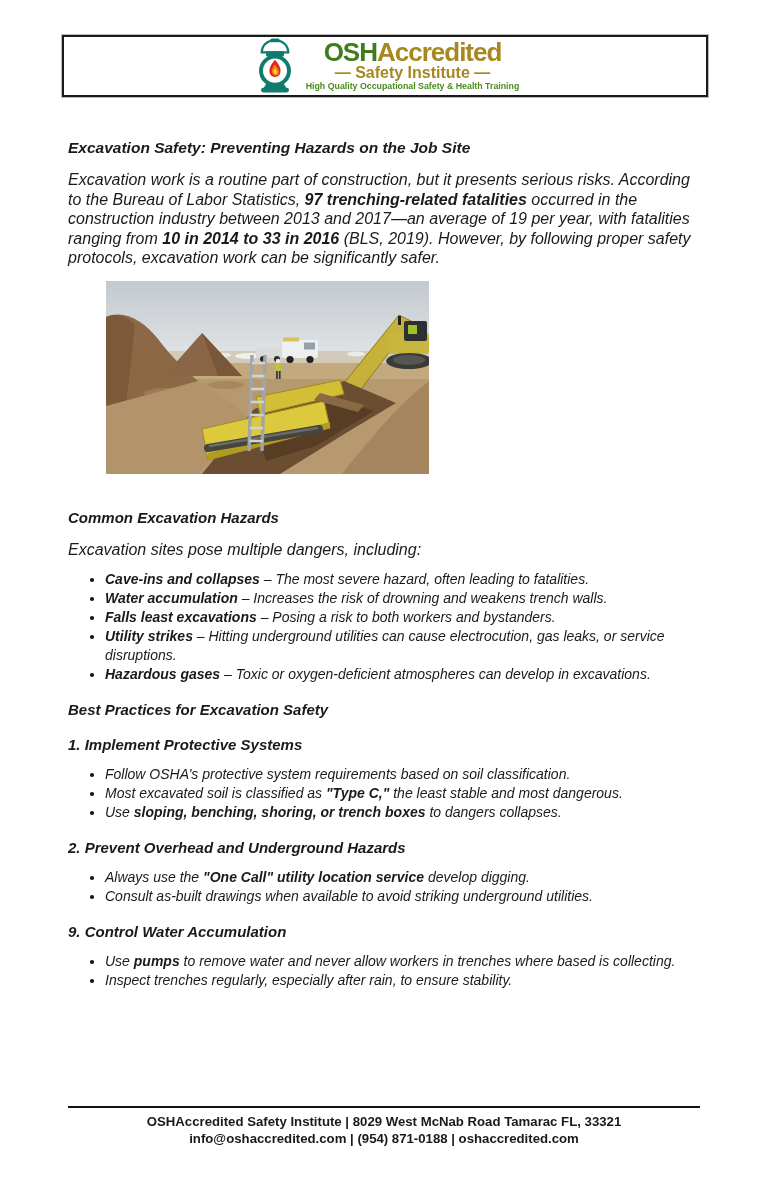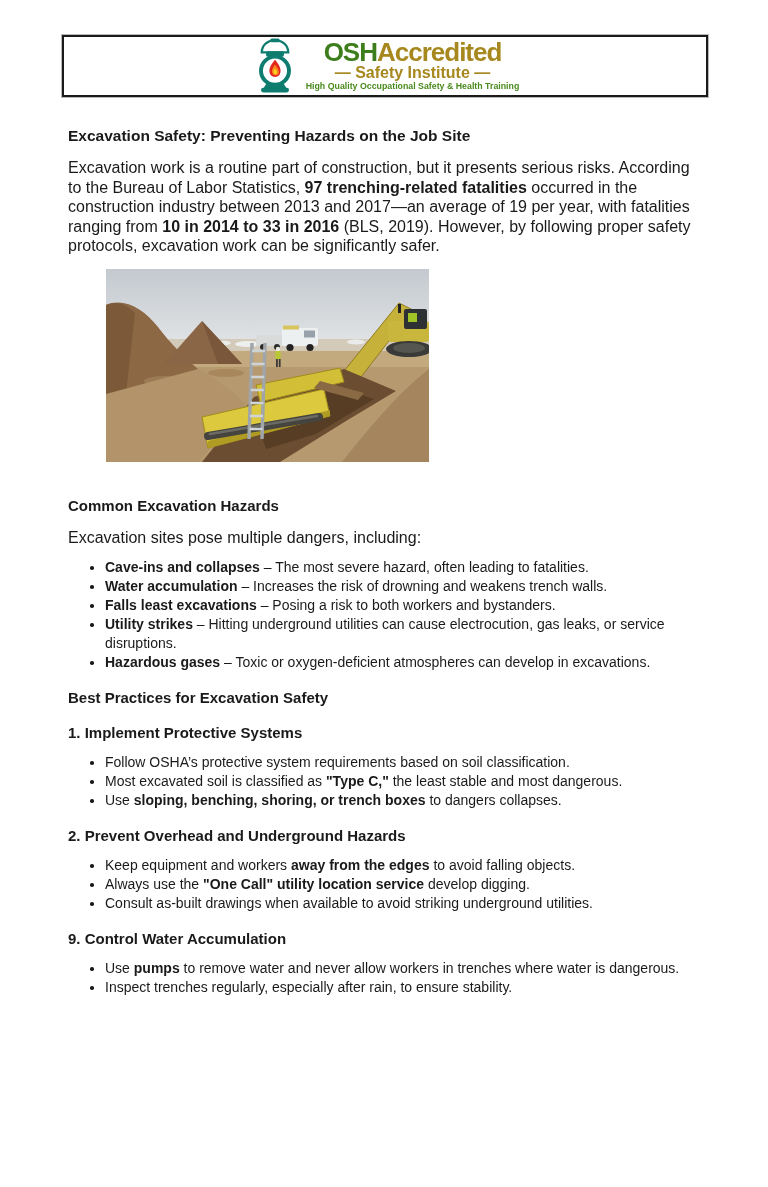--- a/index.html
+++ b/index.html
@@ -16,21 +16,21 @@
   }
   .logo { display:flex; align-items:center; gap:7px; }
   .lantern { width:48px; height:56px; flex:0 0 auto; }
   .logo-text { display:flex; flex-direction:column; align-items:center; }
   .brand-line { font-weight:bold; font-size:26px; line-height:24px; letter-spacing:-1px; white-space:nowrap; }
   .osh  { color:#3e7d1c; }
   .accr { color:#a6881e; }
   .subtitle { color:#a6881e; font-weight:bold; font-size:16px; line-height:17px; letter-spacing:0; white-space:nowrap; }
   .tagline  { color:#4a8b1d; font-weight:bold; font-size:8.8px; line-height:11px; white-space:nowrap; }
   
-  .content { position:absolute; left:68px; top:126px; width:638px; }
+  .content { position:absolute; left:68px; top:138px; width:638px;font-style:italic; }
   h1,h2,h3 { font-size:15px; font-weight:bold; margin:0; line-height:19px; }
   h1 { font-size:15.5px; }
   p.body { font-size:16px; line-height:19.5px; margin:13px 0 0; }
   .photo { display:block; margin:13px 0 0 38px; }
   .mt-lg { margin-top:34px; }
   .mt-md { margin-top:16px; }
   ul { list-style:none; margin:11px 0 0; padding:0 0 0 37px; font-size:14px; }
   ul li { position:relative; line-height:19px; }
   ul li::before {
     content:""; position:absolute; left:-15px; top:8px;
@@ -157,26 +157,30 @@
 
     <h3 class="mt-md">1. Implement Protective Systems</h3>
     <ul>
         <li><span>Follow OSHA’s protective system requirements based on soil classification.</span></li>
         <li><span>Most excavated soil is classified as </span><b>"Type C,"</b><span> the least stable and most dangerous.</span></li>
         <li><span>Use </span><b>sloping, benching, shoring, or trench boxes</b><span> to dangers collapses.</span></li>
       </ul>
 
     <h3 class="mt-md">2. Prevent Overhead and Underground Hazards</h3>
     <ul>
-        <li><span>Keep equipment and workers </span><b>away from the edges</b><span> to avoid falling objects.</span></li>
         <li><span>Always use the </span><b>"One Call" utility location service</b><span> develop digging.</span></li>
         <li><span>Consult as-built drawings when available to avoid striking underground utilities.</span></li>
       </ul>
 
     <h3 class="mt-md">9. Control Water Accumulation</h3>
     <ul>
-        <li><span>Use </span><b>pumps</b><span> to remove water and never allow workers in trenches where water is dangerous.</span></li>
+        <li><span>Use </span><b>pumps</b><span> to remove water and never allow workers in trenches where based is collecting.</span></li>
         <li><span>Inspect trenches regularly, especially after rain, to ensure stability.</span></li>
       </ul>
   </div>
 
+  <div class="footer">
+    <div class="footer-rule"></div>
+    <p>OSHAccredited Safety Institute | 8029 West McNab Road Tamarac FL, 33321</p>
+    <p>info@oshaccredited.com | (954) 871-0188 | oshaccredited.com</p>
+  </div>
 
 </div>
 
 </body></html>

